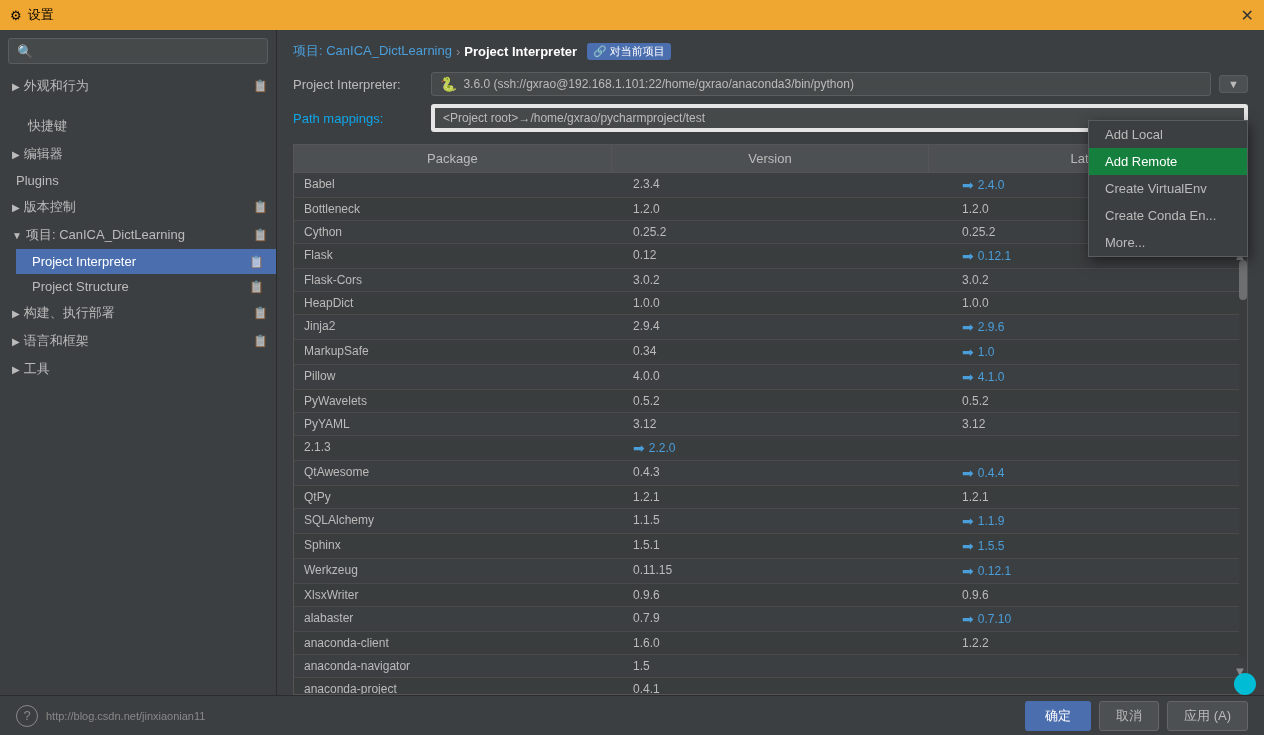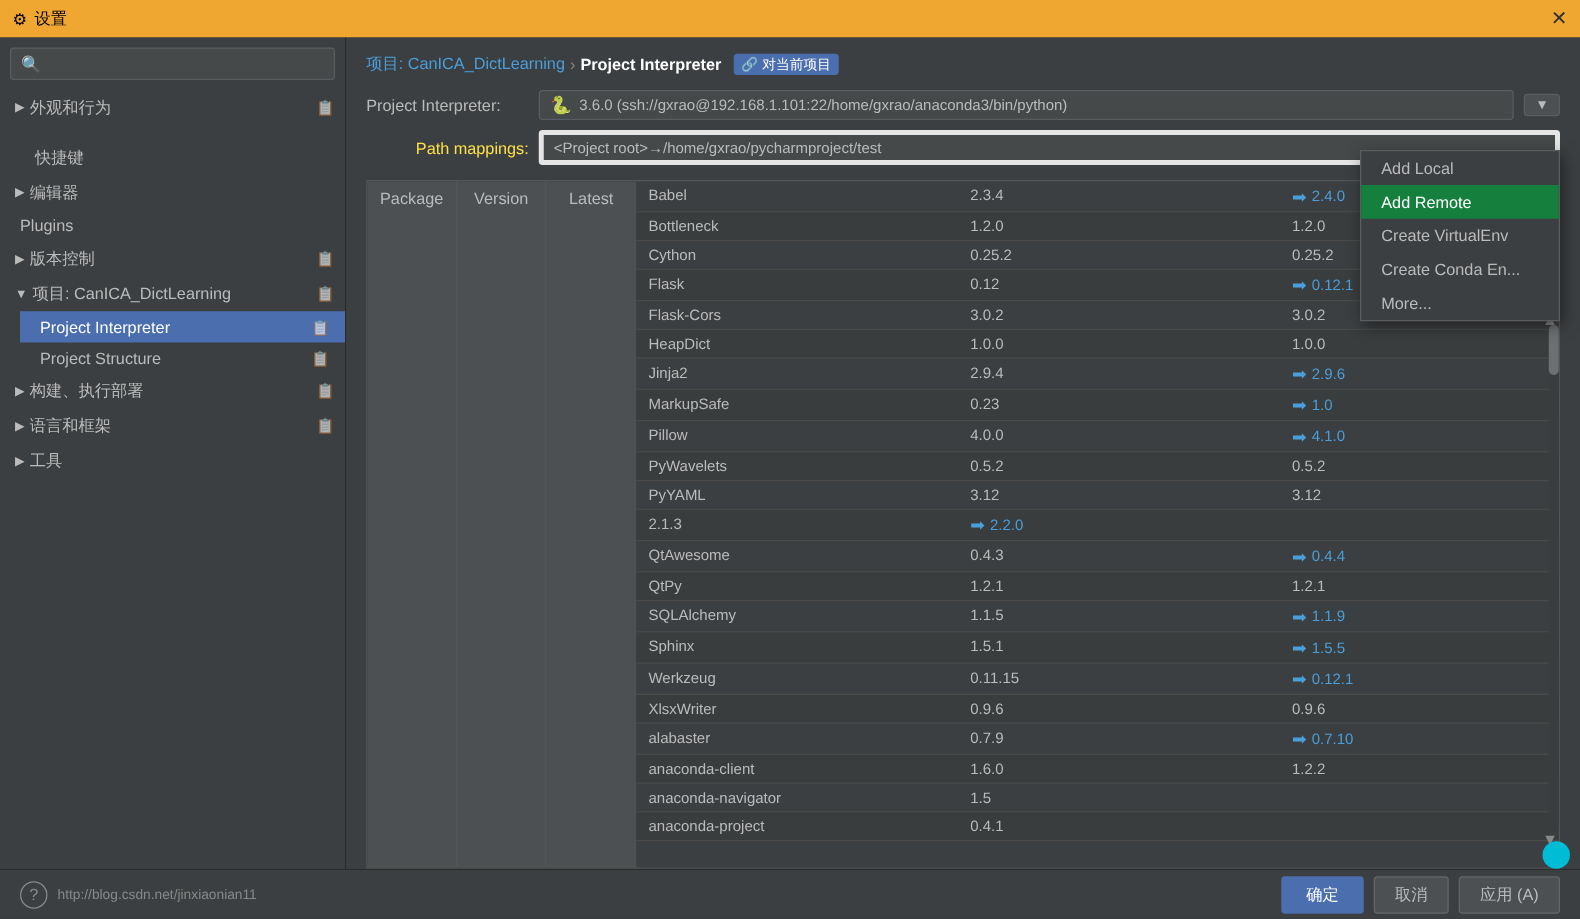--- a/index.html
+++ b/index.html
@@ -169,42 +169,41 @@
       font-size: 11px;
     }
 
     .path-row {
       display: flex;
       align-items: center;
       padding: 4px 16px;
       gap: 8px;
     }
     .path-label {
-      color: #fde047;
+      color: #0ea5e9;
       min-width: 130px;
-      text-align: right;
     }
     .path-value {
       background: #45494a;
       border: 4px solid #e5e5e5;
       border-radius: 3px;
       padding: 3px 8px;
       color: #bbbbbb;
       flex: 1;
       font-size: 12px;
     }
 
     
     .package-table-container {
       flex: 1;
       margin: 8px 16px 0 16px;
       border: 1px solid #555;
       overflow: hidden;
       display: flex;
-      flex-direction: row;
+      flex-direction: column;
     }
 
     .table-header {
       display: grid;
       grid-template-columns: 1fr 1fr 1fr;
       background: #4c5052;
       border-bottom: 1px solid #555;
     }
     .table-header-cell {
       padding: 6px 10px;
@@ -529,21 +528,21 @@
           <div class="table-row">
             <div class="table-cell">Jinja2</div>
             <div class="table-cell">2.9.4</div>
             <div class="table-cell latest-update">
               <span class="update-arrow">➡</span>
               <span>2.9.6</span>
             </div>
           </div>
           <div class="table-row">
             <div class="table-cell">MarkupSafe</div>
-            <div class="table-cell">0.23</div>
+            <div class="table-cell">0.34</div>
             <div class="table-cell latest-update">
               <span class="update-arrow">➡</span>
               <span>1.0</span>
             </div>
           </div>
           <div class="table-row">
             <div class="table-cell">Pillow</div>
             <div class="table-cell">4.0.0</div>
             <div class="table-cell latest-update">
               <span class="update-arrow">➡</span>

